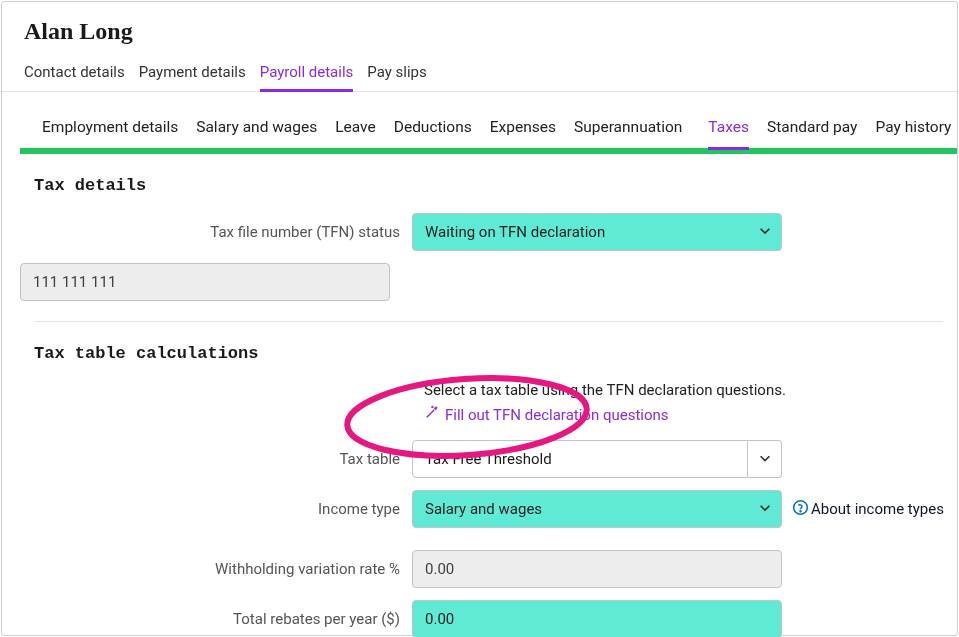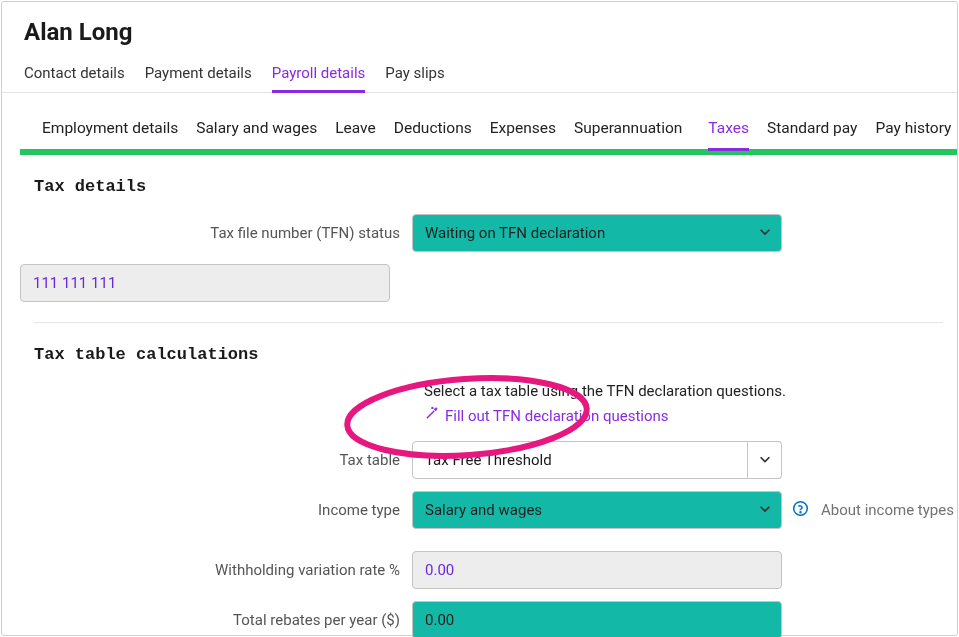--- a/index.html
+++ b/index.html
@@ -16,24 +16,25 @@
     border-radius: 3px;
     width: 957px;
     height: 635px;
     margin: 1px;
     position: relative;
   }
   .page-title {
     font-size: 24px;
     font-weight: 700;
     padding: 16px 22px 10px 22px;
+    font-family: Liberation Serif, serif;
   }
   .main-tabs {
     display: flex;
-    gap: 20px;
+    gap: 14px;
     padding: 0 22px;
     border-bottom: 1px solid #e3e3e3;
   }
   .main-tab {
     padding: 8px 0 10px 0;
     font-size: 15px;
     color: #333;
     cursor: pointer;
     position: relative;
   }
@@ -91,27 +92,27 @@
   }
   .field-wrap { position: relative; }
   .select-field, .text-field {
     width: 370px;
     height: 38px;
     border: 1px solid #c4c4c4;
     border-radius: 4px;
     padding: 0 12px;
     font-size: 15px;
     color:#222;
-    background:#14b8a6;
+    background:#5eead4;
     display:flex;
     align-items:center;
   }
   .text-field.disabled, .text-field.readonly {
     background:#ededed;
-    color:#6d28d9;
+    color:#404040;
     align-items:center;
   }
   .chevron {
     position:absolute;
     right:10px;
     top:50%;
     transform:translateY(-50%);
     pointer-events:none;
   }
   .chevron svg { width:14px; height:14px; }
@@ -158,22 +159,22 @@
     color:#8a2be2;
     font-size:15px;
     cursor:pointer;
     margin-left: 404px;
     padding-bottom:10px;
   }
   .wizard-link svg { width:15px; height:15px; }
   .help-link {
     display:inline-flex;
     align-items:center;
-    gap:12px;
-    color:#737373;
+    gap:2px;
+    color:#0f172a;
     font-size:15px;
     cursor:pointer;
     margin-left:10px;
   }
   .help-link svg { width:17px; height:17px; }
   .annotation {
     position:absolute;
     left: 330px;
     top: 365px;
     width: 270px;

